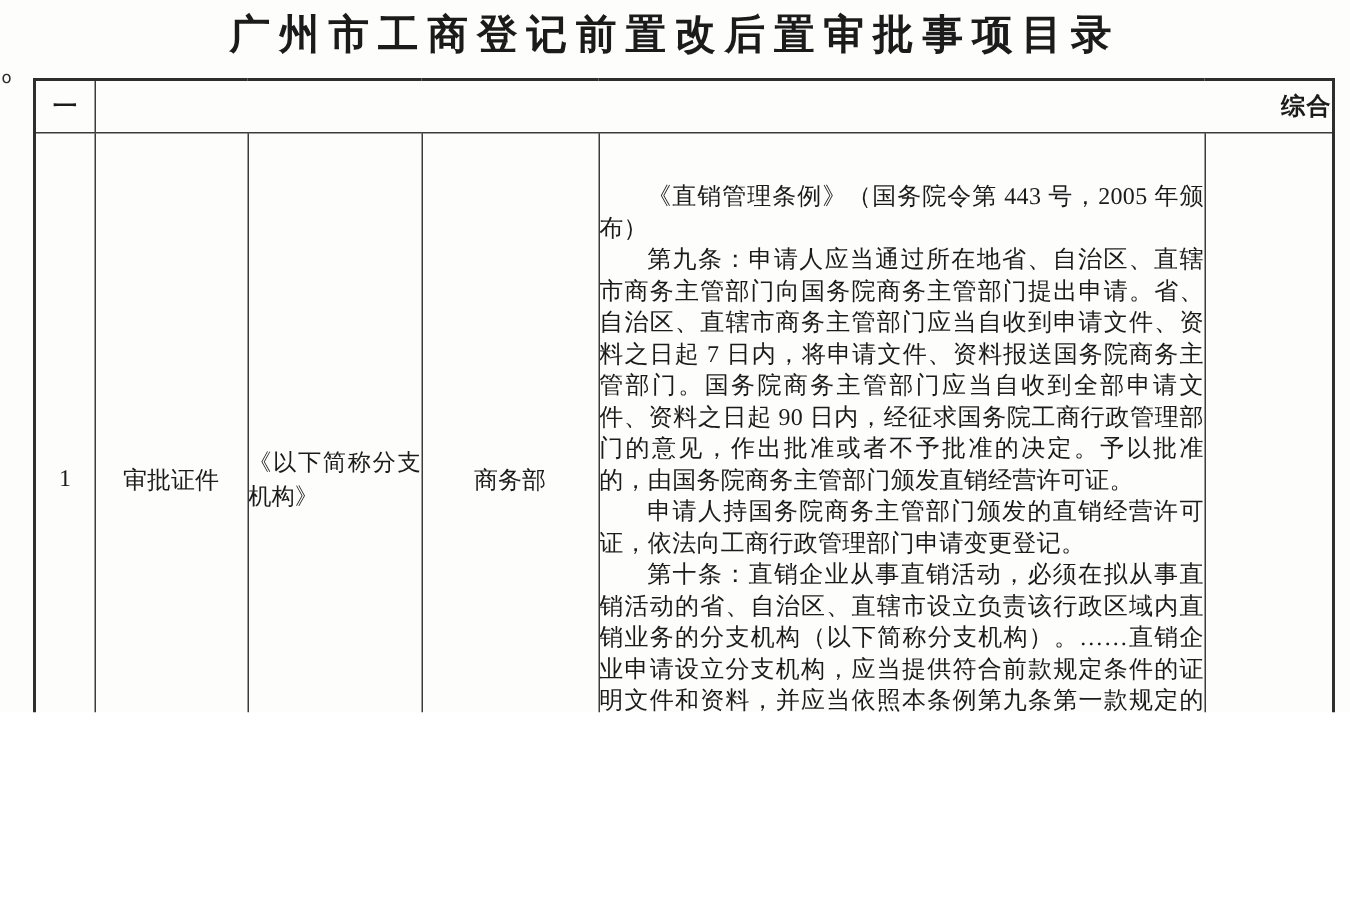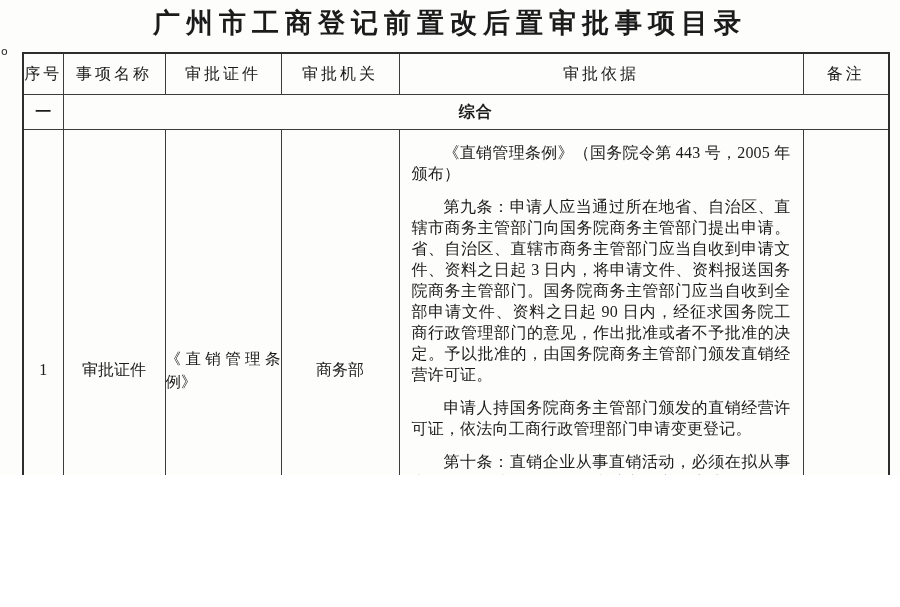--- a/index.html
+++ b/index.html
@@ -61,21 +61,21 @@
     letter-spacing: 3px;
     text-align: center;
   }
   tr.section-row td {
     height: 34px;
     font-size: 16px;
     font-weight: 700;
   }
   td.center { text-align: center; }
   td.section-name {
-    text-align: center;
+    text-align: right;
     padding-left: 12px;
     letter-spacing: 1px;
     margin-left: 16px;
   }
   tr.data-row td {
     height: 462px;
     font-size: 16px;
   }
   td.cert-cell {
     padding: 4px 5px;
@@ -84,21 +84,21 @@
     text-align: justify;
     text-align-last: left;
     line-height: 23px;
     font-size: 15.5px;
   }
   td.basis-cell {
     padding: 6px 9px;
     vertical-align: middle;
   }
   .basis-cell p {
-    margin: 12px;
+    margin: 0;
     text-indent: 2em;
     text-align: justify;
     font-size: 16px;
     line-height: 21px;
     letter-spacing: 0.2px;
   }
 </style>
 </head>
 <body>
 
@@ -112,44 +112,36 @@
     <colgroup>
       <col style="width:40px">
       <col style="width:102px">
       <col style="width:116px">
       <col style="width:118px">
       <col style="width:404px">
       <col style="width:86px">
     </colgroup>
 
     <tbody>
-        <tr>
-      <th class="hdr">序号</th>
-      <th class="hdr">事项名称</th>
-      <th class="hdr">审批证件</th>
-      <th class="hdr">审批机关</th>
-      <th class="hdr">审批依据</th>
-      <th class="hdr">备注</th>
-    </tr>
 
     <tr class="section-row">
       <td class="center">一</td>
       <td class="section-name" colspan="5">综合</td>
     </tr>
 
     <tr class="data-row">
       <td class="center">1</td>
       <td class="center">审批证件</td>
       <td class="cert-cell">
-        <div class="cert-text">《直销管理条例》</div>
+        <div class="cert-text">《以下简称分支机构》</div>
       </td>
       <td class="center">商务部</td>
       <td class="basis-cell">
         <p>《直销管理条例》（国务院令第 443 号，2005 年颁布）</p>
-        <p>第九条：申请人应当通过所在地省、自治区、直辖市商务主管部门向国务院商务主管部门提出申请。省、自治区、直辖市商务主管部门应当自收到申请文件、资料之日起 3 日内，将申请文件、资料报送国务院商务主管部门。国务院商务主管部门应当自收到全部申请文件、资料之日起 90 日内，经征求国务院工商行政管理部门的意见，作出批准或者不予批准的决定。予以批准的，由国务院商务主管部门颁发直销经营许可证。</p>
+        <p>第九条：申请人应当通过所在地省、自治区、直辖市商务主管部门向国务院商务主管部门提出申请。省、自治区、直辖市商务主管部门应当自收到申请文件、资料之日起 7 日内，将申请文件、资料报送国务院商务主管部门。国务院商务主管部门应当自收到全部申请文件、资料之日起 90 日内，经征求国务院工商行政管理部门的意见，作出批准或者不予批准的决定。予以批准的，由国务院商务主管部门颁发直销经营许可证。</p>
         <p>申请人持国务院商务主管部门颁发的直销经营许可证，依法向工商行政管理部门申请变更登记。</p>
         <p>第十条：直销企业从事直销活动，必须在拟从事直销活动的省、自治区、直辖市设立负责该行政区域内直销业务的分支机构（以下简称分支机构）。……直销企业申请设立分支机构，应当提供符合前款规定条件的证明文件和资料，并应当依照本条例第九条第一款规定的程序提出申请。国务院令第，依法向工商行政管理部门办理登记。</p>
       </td>
       <td></td>
     </tr>
   </tbody>
     </table>
 
 </div>
 

